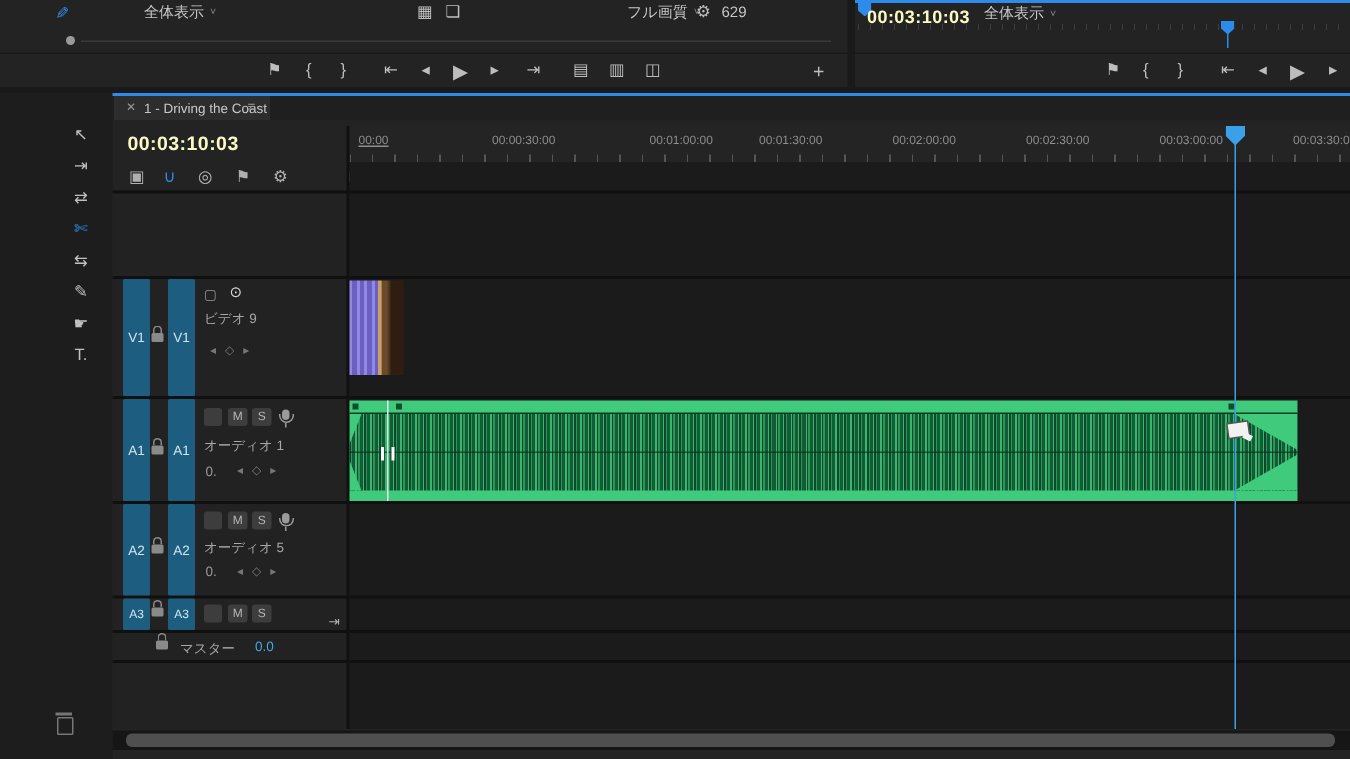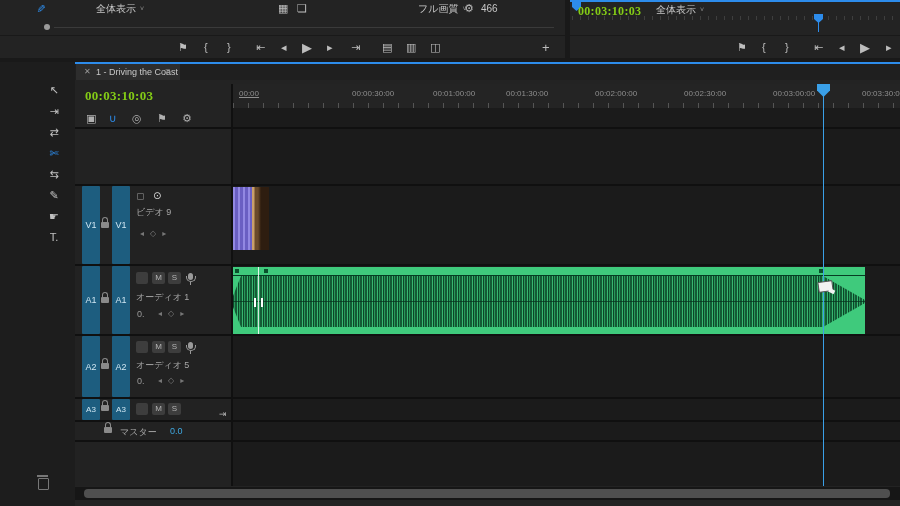--- a/index.html
+++ b/index.html
@@ -6,21 +6,21 @@
   body{font-family:"Liberation Sans","DejaVu Sans",sans-serif;}
   #canvas{position:relative;width:900px;height:506px;background:#1d1d1d;overflow:hidden;}
   
   .monitors{position:absolute;left:0;top:0;width:900px;height:58px;background:#232323;}
   .mon-divider{position:absolute;left:565px;top:0;width:5px;height:62px;background:#191919;}
   .mon-sep{position:absolute;left:0;top:35px;width:900px;height:1px;background:#191919;}
   .mon-bottom{position:absolute;left:0;top:58px;width:900px;height:4px;background:#191919;}
   .ic{position:absolute;color:#bdbdbd;font-size:11px;line-height:1;cursor:default;}
   .dd{position:absolute;color:#c6c6c6;font-size:10px;line-height:1;white-space:nowrap;}
   .dd .caret{font-size:7px;color:#8a8a8a;margin-left:4px;vertical-align:1px;}
-  .tc{position:absolute;color:#84cc16;font-size:12px;font-weight:bold;font-family:Liberation Serif, serif;letter-spacing:.3px;}
+  .tc{position:absolute;color:#fef9c3;font-size:12px;font-weight:bold;font-family:Liberation Sans, sans-serif;letter-spacing:.3px;}
   .pen-blue{position:absolute;color:#2d8ceb;font-size:11px;transform:rotate(90deg);}
   .knob{position:absolute;width:6px;height:6px;border-radius:50%;background:#9a9a9a;}
   .sliderline{position:absolute;height:1px;background:#3a3a3a;}
   .blue-line{position:absolute;background:#2d8ceb;}
   .mini-tickrow{position:absolute;height:4px;background-image:repeating-linear-gradient(90deg,#3e3e3e 0 1px,transparent 1px 8px);}
   .pm-marker{position:absolute;width:9px;height:9px;background:#2d8ceb;clip-path:polygon(0 0,100% 0,100% 55%,50% 100%,0 55%);}
   
   .left-strip{position:absolute;left:0;top:62px;width:75px;height:444px;background:#1d1d1d;}
   .timeline{position:absolute;left:75px;top:62px;width:825px;height:444px;background:#232323;border-top:2px solid #2d8ceb;box-sizing:border-box;}
   .tabbar{position:absolute;left:75px;top:64px;width:825px;height:16px;background:#1f1f1f;}
@@ -94,21 +94,21 @@
   <span class="pen-blue" style="left:36px;top:2px;">✎</span>
   <div class="dd" style="left:96px;top:4px;">
     <span>全体表示</span><span class="caret">˅</span>
   </div>
   <span class="ic" style="left:278px;top:3px;">▦</span>
   <span class="ic" style="left:297px;top:3px;">❏</span>
   <div class="dd" style="left:418px;top:4px;">
     <span>フル画質</span><span class="caret">˅</span>
   </div>
   <span class="ic" style="left:464px;top:3px;">⚙</span>
-  <span class="dd" style="left:481px;top:4px;">466</span>
+  <span class="dd" style="left:481px;top:4px;">629</span>
   <div class="sliderline" style="left:54px;top:27px;width:500px;"></div>
   <div class="knob" style="left:44px;top:24px;"></div>
 
   <span class="ic" style="left:178px;top:42px;">⚑</span>
   <span class="ic" style="left:204px;top:42px;">{</span>
   <span class="ic" style="left:227px;top:42px;">}</span>
   <span class="ic" style="left:256px;top:42px;">⇤</span>
   <span class="ic" style="left:281px;top:42px;">◂</span>
   <span class="ic" style="left:302px;top:41px;font-size:13px;">▶</span>
   <span class="ic" style="left:327px;top:42px;">▸</span>
@@ -158,21 +158,21 @@
 
   <span class="tc" style="left:85px;top:88px;font-size:13px;">00:03:10:03</span>
   <span class="tl-toolicon" style="left:86px;">▣</span>
   <span class="tl-toolicon" style="left:109px;color:#2d8ceb;">∪</span>
   <span class="tl-toolicon" style="left:132px;">◎</span>
   <span class="tl-toolicon" style="left:157px;">⚑</span>
   <span class="tl-toolicon" style="left:182px;">⚙</span>
 
   <div class="ruler">
     <span class="lbl" style="left:6px;text-decoration:underline;">00:00</span>
-    <span class="lbl" style="left:95px;margin-left:24px;">00:00:30:00</span>
+    <span class="lbl" style="left:95px;">00:00:30:00</span>
     <span class="lbl" style="left:200px;">00:01:00:00</span>
     <span class="lbl" style="left:273px;">00:01:30:00</span>
     <span class="lbl" style="left:362px;">00:02:00:00</span>
     <span class="lbl" style="left:451px;">00:02:30:00</span>
     <span class="lbl" style="left:540px;">00:03:00:00</span>
     <span class="lbl" style="left:629px;">00:03:30:0</span>
     <div class="ticks"></div>
   </div>
 
   <div class="workarea-groove"></div>

